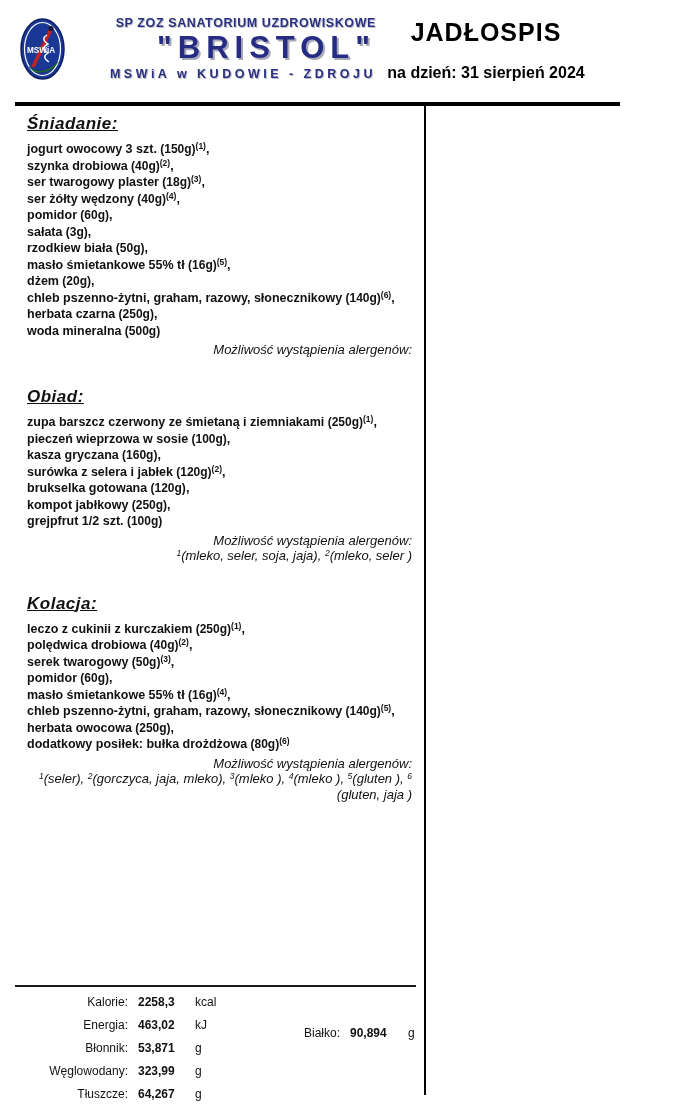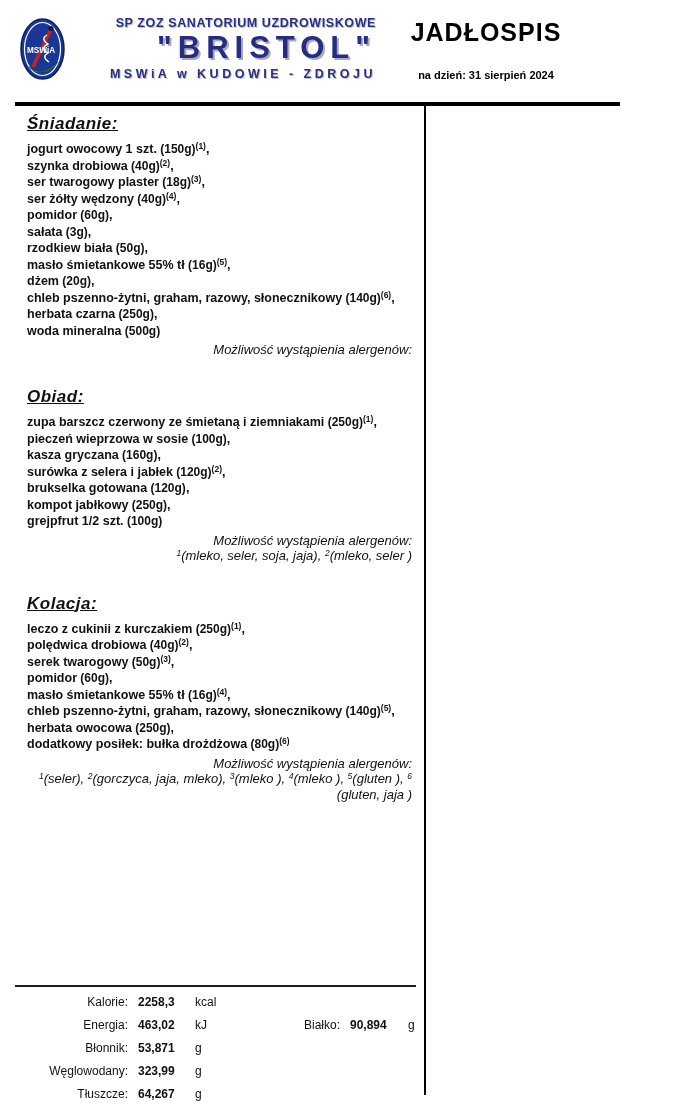--- a/index.html
+++ b/index.html
@@ -10,21 +10,21 @@
   }
   
   .header{position:absolute;left:0;top:0;width:673px;height:105px;}
   .badge{position:absolute;left:20px;top:18px;}
   .org-block{position:absolute;left:66px;top:16px;width:310px;text-align:right;}
   .org-line1{font-size:12.5px;font-weight:bold;color:#28307f;letter-spacing:.6px;white-space:nowrap;text-shadow:1px 1px 0 #c3c3cf;}
   .brand{font-size:31px;font-weight:bold;color:#262c84;letter-spacing:6px;white-space:nowrap;line-height:34px;margin-top:1px;text-shadow:2px 2px 0 #a9a9b8;}
   .org-line2{font-size:12.5px;font-weight:bold;color:#28307f;letter-spacing:3.5px;white-space:nowrap;margin-top:2px;text-shadow:1px 1px 0 #c3c3cf;}
   .doc-head{position:absolute;left:370px;top:18px;width:232px;text-align:center;}
   .doc-title{font-size:25px;font-weight:bold;letter-spacing:1px;color:#000;}
-  .doc-date{font-size:11px;font-weight:bold;color:#000;margin-top:22px;white-space:nowrap;}
+  .doc-date{font-size:16px;font-weight:bold;color:#000;margin-top:17px;white-space:nowrap;}
   
   .rule-thick{position:absolute;left:15px;top:102px;width:605px;height:4px;background:#000;}
   .divider-v{position:absolute;left:424px;top:106px;width:1.5px;height:989px;background:#000;}
   
   .menu-col{position:absolute;left:15px;top:106px;width:401px;}
   .diet-title{height:35px;line-height:35px;text-align:center;font-size:18.5px;font-weight:bold;font-style:italic;letter-spacing:1px;border-bottom:1.5px solid #1a1a1a;}
   #sections{padding:0 4px 0 12px;}
   .menu-section{margin-top:8px;}
   .menu-section + .menu-section{margin-top:30px;}
   .section-title{display:inline-block;font-size:17px;font-weight:bold;font-style:italic;text-decoration:underline;letter-spacing:.5px;margin-bottom:7px;}
@@ -34,21 +34,21 @@
   .menu-item sup{font-size:8.5px;line-height:0;vertical-align:4px;}
   .allergen-heading{text-align:right;font-size:13px;font-style:italic;margin-top:3px;}
   .allergen-line{text-align:right;font-size:13px;font-style:italic;line-height:16px;}
   .allergen-line sup{font-size:8.5px;line-height:0;vertical-align:4px;}
   
   .nutrition{position:absolute;left:15px;top:985px;width:401px;border-top:2px solid #1a1a1a;padding-top:3px;}
   .n-row{position:relative;display:flex;align-items:center;height:23px;font-size:12px;}
   .n-label{width:113px;text-align:right;flex:none;}
   .n-value{margin-left:10px;font-weight:bold;min-width:57px;flex:none;}
   .n-unit{flex:none;}
-  .n-extra{position:absolute;left:255px;top:0;height:23px;display:flex;align-items:center;}
+  .n-extra{position:absolute;left:255px;top:8px;height:23px;display:flex;align-items:center;}
   .n-extra .n-label{width:70px;}
   .n-value2{margin-left:10px;font-weight:bold;min-width:58px;}
 </style>
 </head>
 <body>
 
 <div class="page">
 
   <div class="header">
     <svg class="badge" width="45" height="62" viewBox="0 0 45 62">
@@ -72,21 +72,21 @@
   </div>
 
   <div class="rule-thick"></div>
   <div class="divider-v"></div>
 
   <div class="menu-col">
     <div id="sections">
   <section class="menu-section">
     <span class="section-title">Śniadanie:</span>
     <div class="items">
-            <div class="menu-item"><span class="item-name">jogurt owocowy 1 szt.</span><span class="item-weight"> (150g)</span><sup>(1)</sup><span>,</span></div>
+            <div class="menu-item"><span class="item-name">jogurt owocowy 3 szt.</span><span class="item-weight"> (150g)</span><sup>(1)</sup><span>,</span></div>
             <div class="menu-item"><span class="item-name">szynka drobiowa</span><span class="item-weight"> (40g)</span><sup>(2)</sup><span>,</span></div>
             <div class="menu-item"><span class="item-name">ser twarogowy plaster</span><span class="item-weight"> (18g)</span><sup>(3)</sup><span>,</span></div>
             <div class="menu-item"><span class="item-name">ser żółty wędzony</span><span class="item-weight"> (40g)</span><sup>(4)</sup><span>,</span></div>
             <div class="menu-item"><span class="item-name">pomidor</span><span class="item-weight"> (60g)</span><span>,</span></div>
             <div class="menu-item"><span class="item-name">sałata</span><span class="item-weight"> (3g)</span><span>,</span></div>
             <div class="menu-item"><span class="item-name">rzodkiew biała</span><span class="item-weight"> (50g)</span><span>,</span></div>
             <div class="menu-item"><span class="item-name">masło śmietankowe 55% tł</span><span class="item-weight"> (16g)</span><sup>(5)</sup><span>,</span></div>
             <div class="menu-item"><span class="item-name">dżem</span><span class="item-weight"> (20g)</span><span>,</span></div>
             <div class="menu-item"><span class="item-name">chleb pszenno-żytni, graham, razowy, słonecznikowy</span><span class="item-weight"> (140g)</span><sup>(6)</sup><span>,</span></div>
             <div class="menu-item"><span class="item-name">herbata czarna</span><span class="item-weight"> (250g)</span><span>,</span></div>

